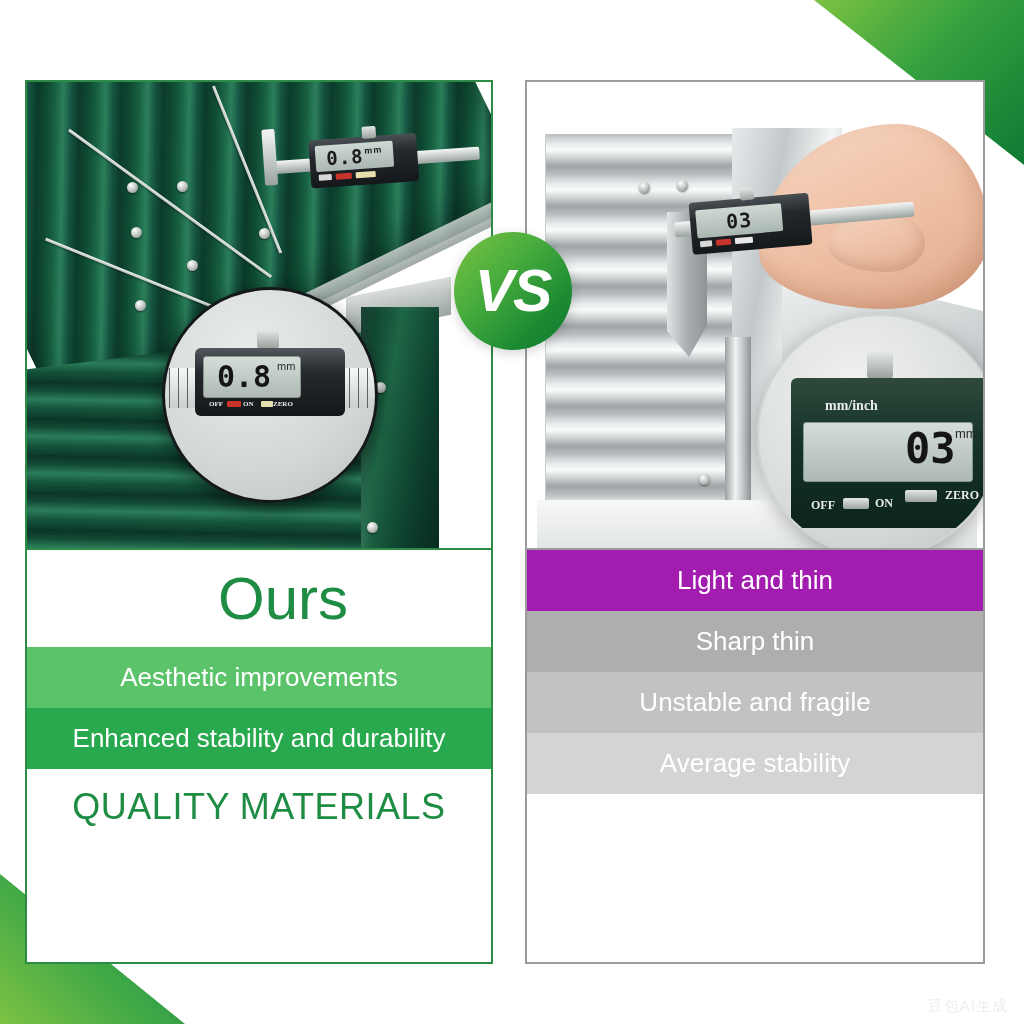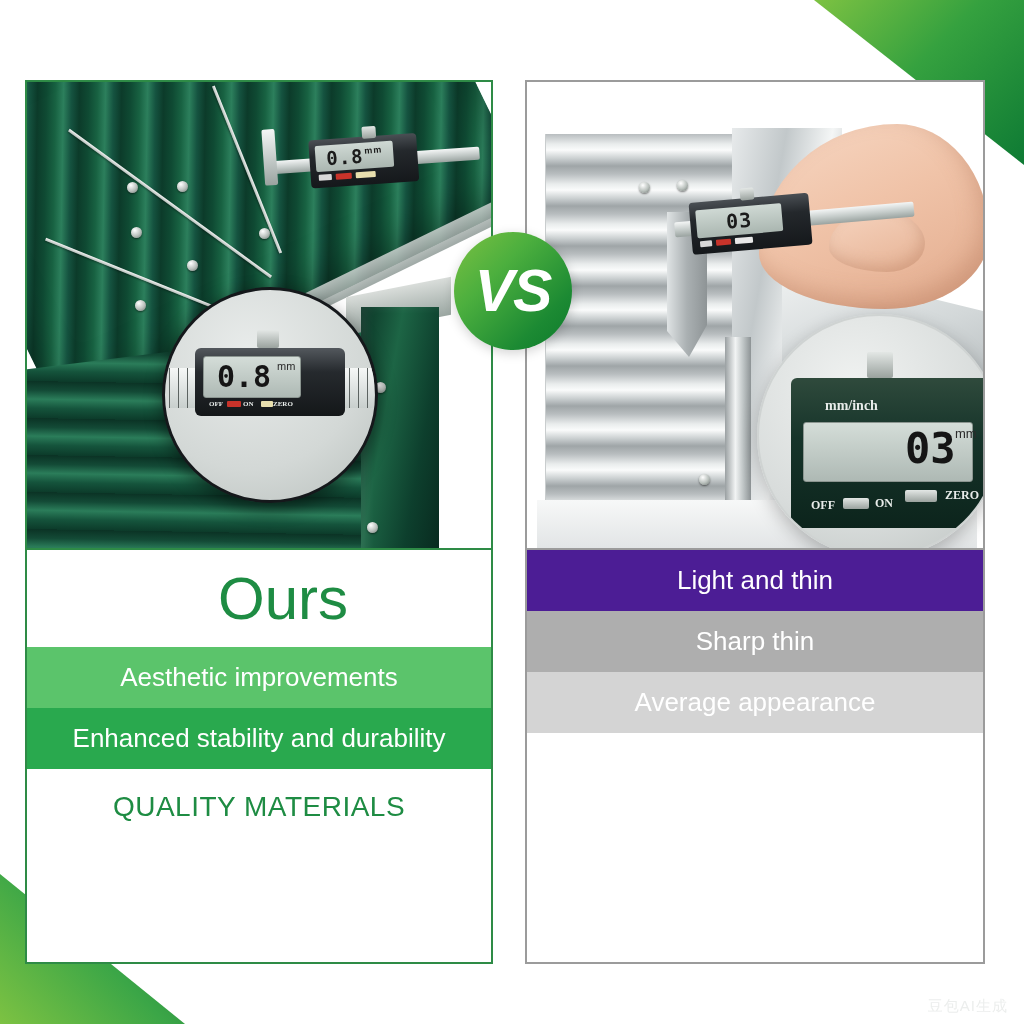--- a/index.html
+++ b/index.html
@@ -333,21 +333,21 @@
   
   .footer {
     height: 75px;
     display: flex;
     align-items: center;
     justify-content: center;
     background: #ffffff;
   }
   #footer-ours-text {
     color: #1e8c43;
-    font-size: 28px;
+    font-size: 36px;
     letter-spacing: .5px;
   }
 
   
   #watermark {
     position: absolute;
     right: 16px; bottom: 8px;
     font-size: 15px;
     color: #eceeed;
     letter-spacing: 1px;
@@ -474,28 +474,31 @@
         <span class="label-tiny" style="left:52px; top:182px; font-size:12px;">OFF</span>
         <span class="label-tiny" style="left:116px; top:180px; font-size:12px;">ON</span>
         <span class="label-tiny" style="left:186px; top:172px; font-size:12px;">ZERO</span>
         <span class="knob" style="position:absolute;left:84px; top:182px; width:26px; height:11px;"></span>
         <span class="knob" style="position:absolute;left:146px; top:174px; width:32px; height:12px;"></span>
       </div>
     </div>
 
 
     <div class="rows" id="rows-others">
-        <div class="row" style="background: #4c1d95;">
+        <div class="row" style="background: #a21caf;">
           <span>Light and thin</span>
         </div>
         <div class="row" style="background: rgb(174, 174, 174);">
           <span>Sharp thin</span>
         </div>
+        <div class="row" style="background: rgb(194, 194, 194);">
+          <span>Unstable and fragile</span>
+        </div>
         <div class="row" style="background: rgb(212, 212, 212);">
-          <span>Average appearance</span>
+          <span>Average stability</span>
         </div>
       </div>
 
     <div class="footer">
       <span></span>
     </div>
   </div>
 
   <div id="vs-badge">
     <span id="vs-text">VS</span>

